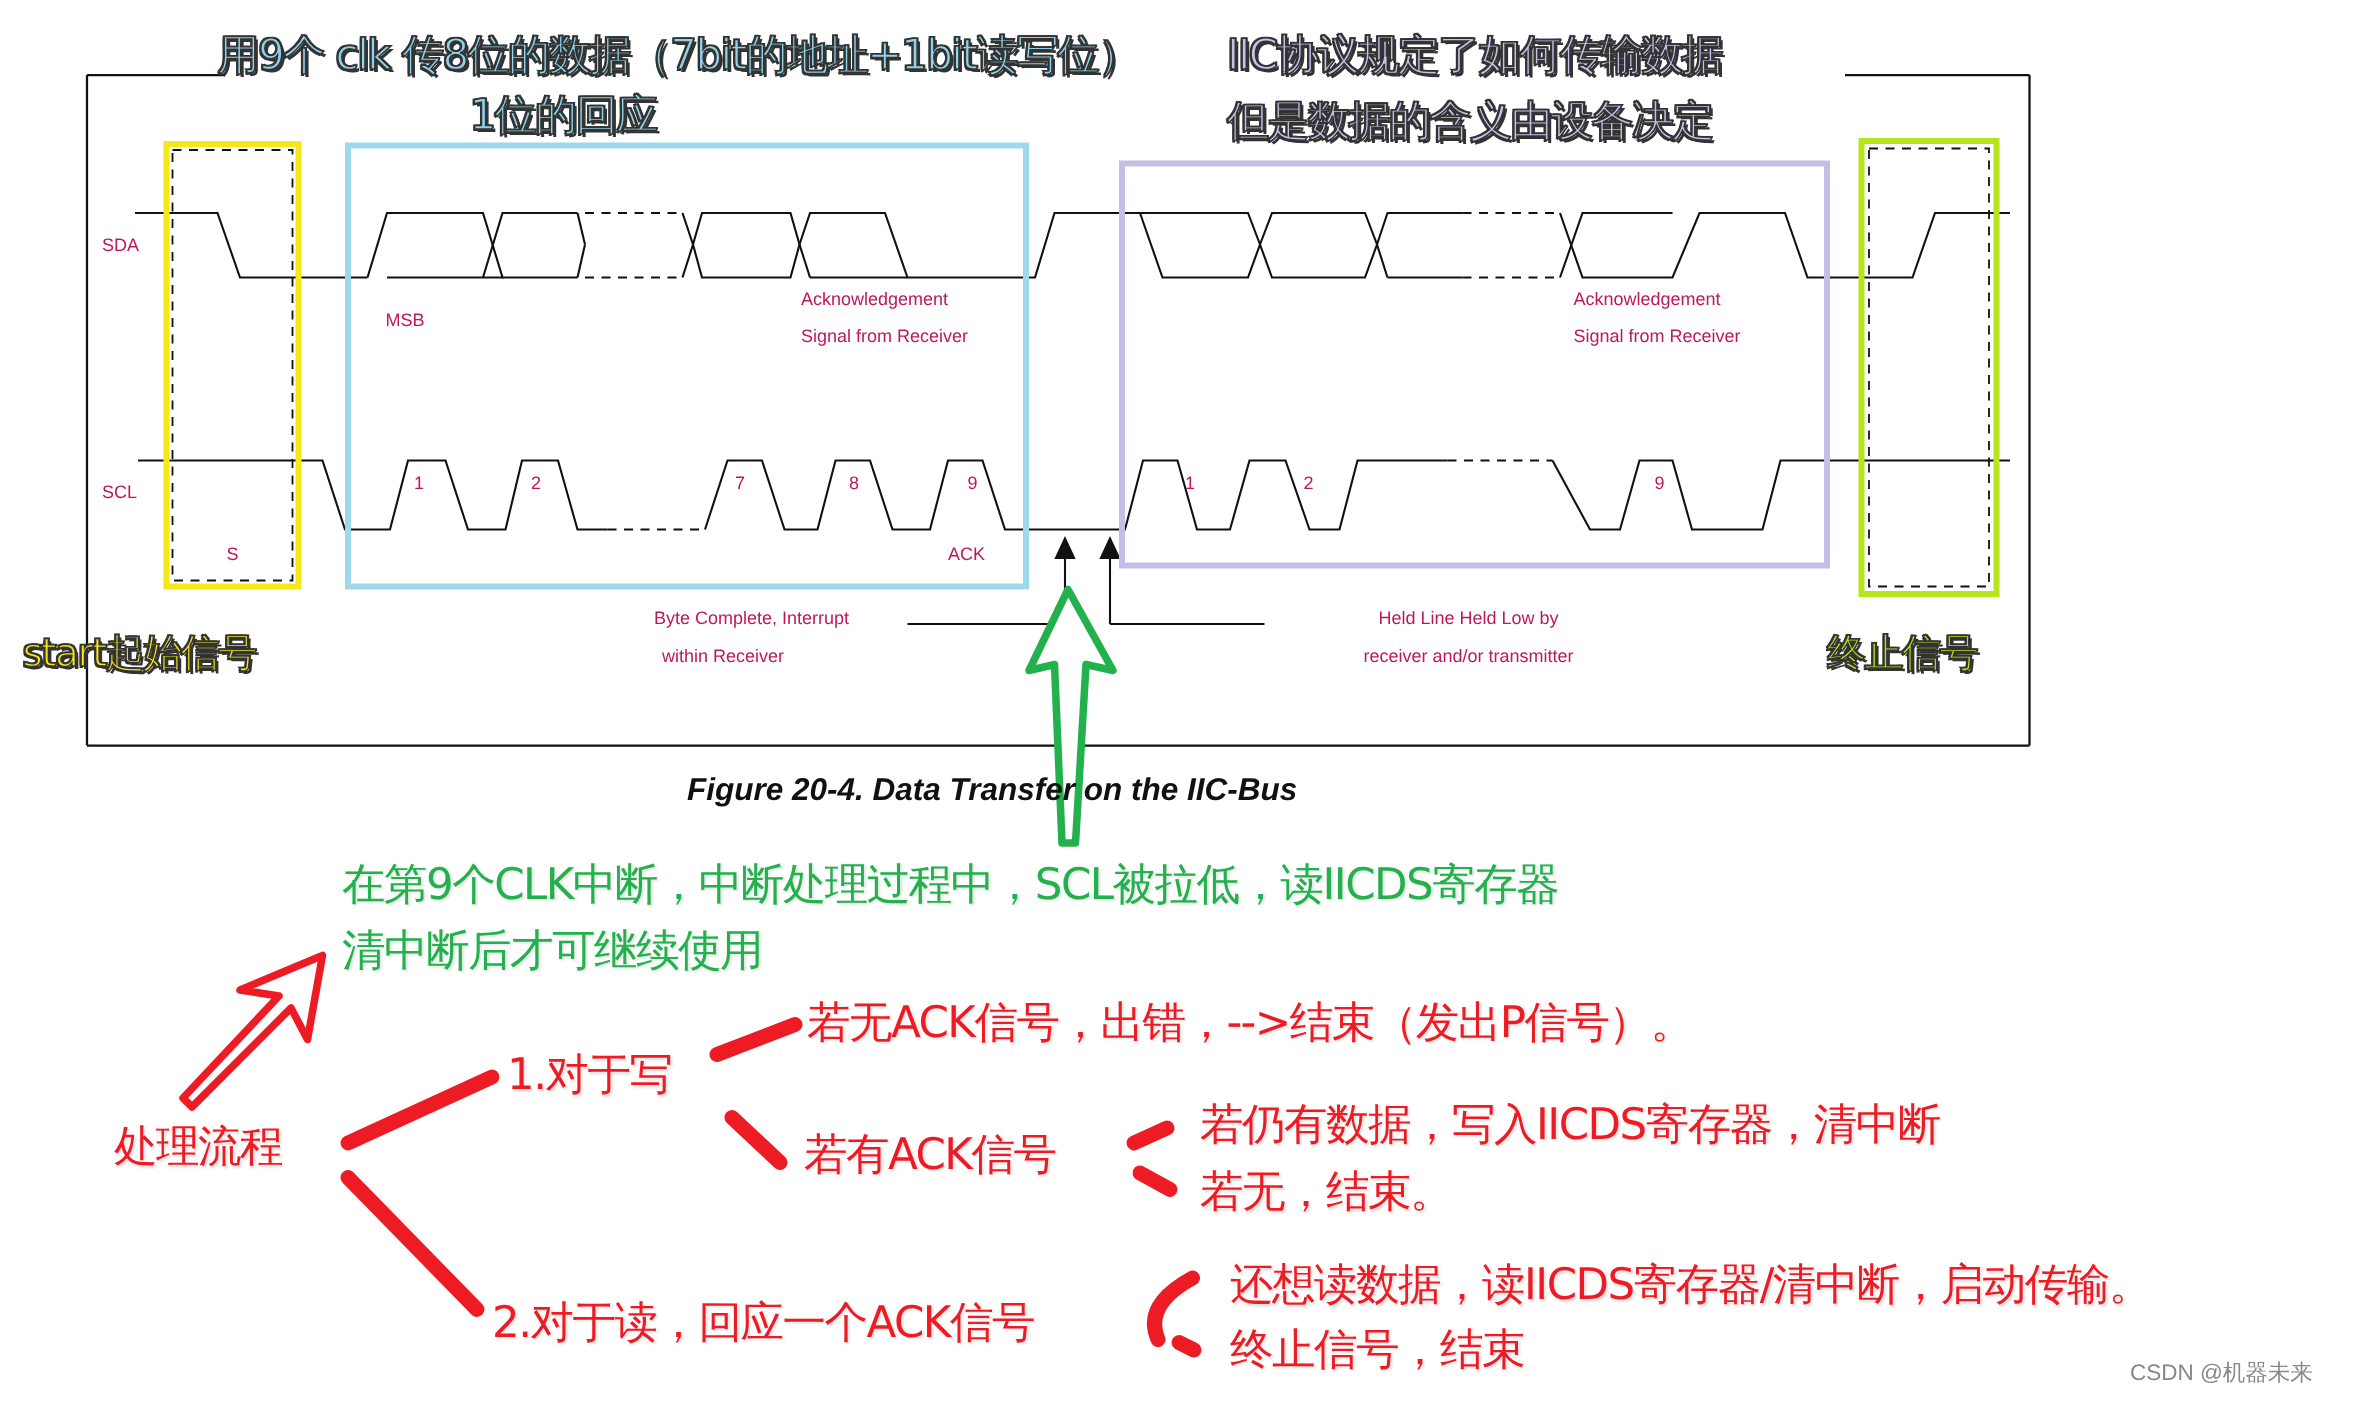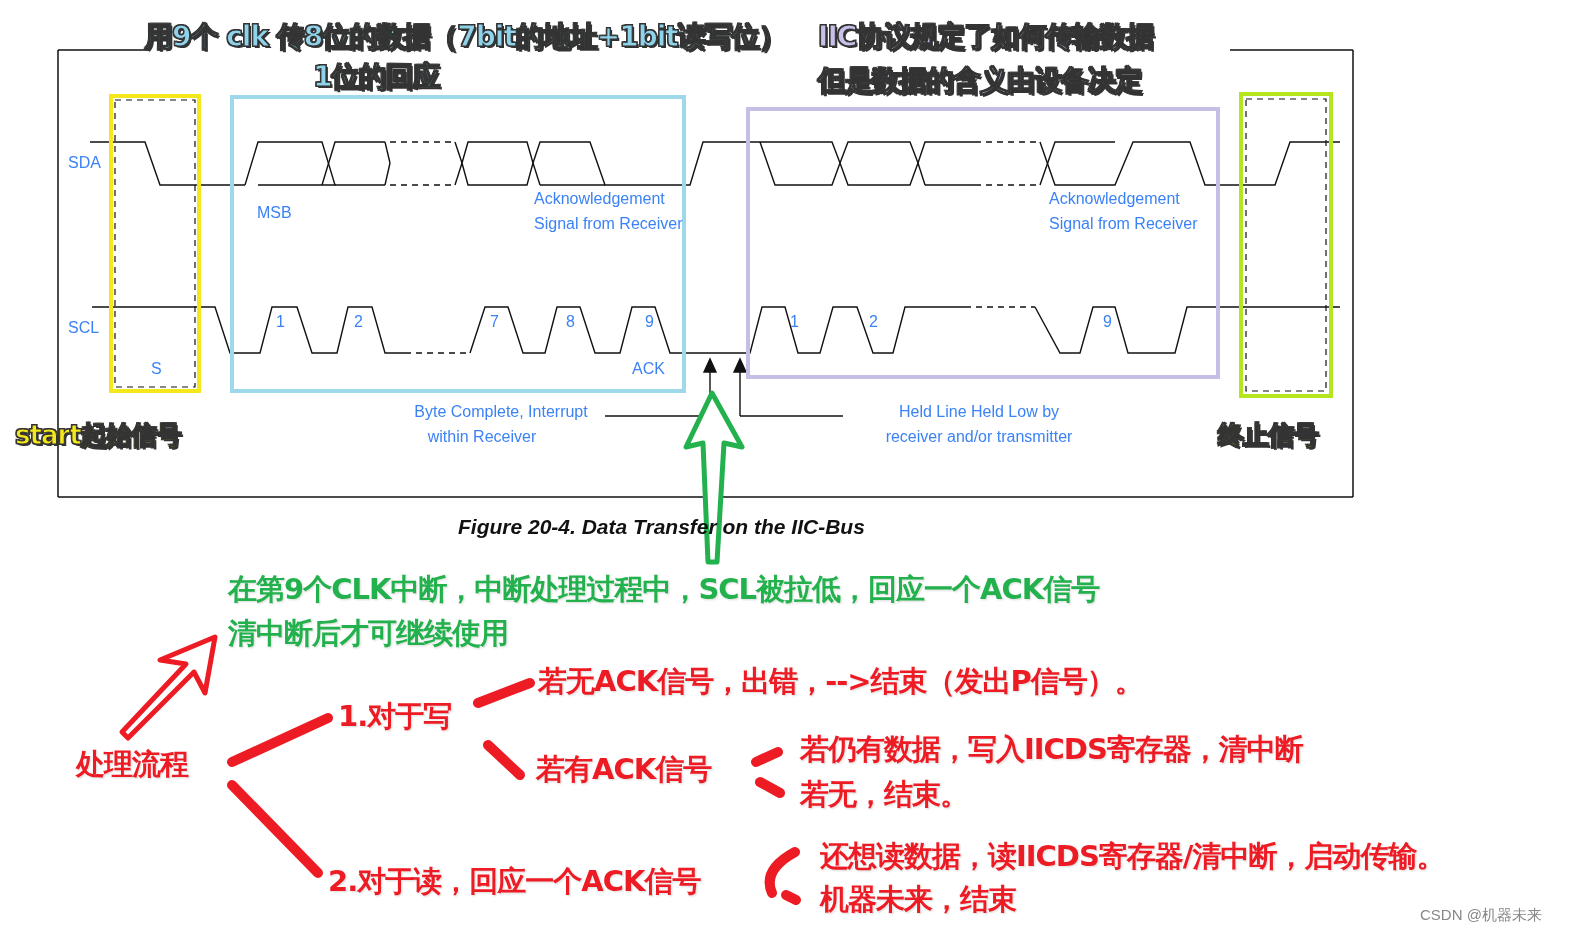--- a/index.html
+++ b/index.html
@@ -1,20 +1,20 @@
 <!DOCTYPE html>
 <html><head>
 <meta charset="utf-8">
 <style>
   html,body{margin:0;padding:0;background:#fff;}
   body{width:1585px;height:943px;position:relative;overflow:hidden;font-family:"Liberation Sans",sans-serif;}
   .abs{position:absolute;white-space:nowrap;}
-  .lbl{font-size:16px;color:#3b82f6;line-height:24px;}
+  .lbl{font-size:12px;color:#be185d;line-height:24px;}
   .ctr{text-align:center;}
-  .ann{font-family:"DejaVu Sans",sans-serif;font-weight:bold;letter-spacing:-1px;}
+  .ann{font-family:"DejaVu Sans",sans-serif;font-weight:normal;letter-spacing:-1px;}
   .blue-ann{color:#8fd3ea;font-size:28px;-webkit-text-stroke:1px #333;text-shadow:2px 2px 0 #333,-1px -1px 0 #333,1px -1px 0 #333,-1px 1px 0 #333;}
   .purple-ann{color:#c9c0ea;font-size:28px;-webkit-text-stroke:1px #333;text-shadow:2px 2px 0 #333,-1px -1px 0 #333,1px -1px 0 #333,-1px 1px 0 #333;}
   .yellow-ann{color:#f5e81a;font-size:26px;-webkit-text-stroke:1px #333;text-shadow:2px 2px 0 #333,-1px -1px 0 #333,1px -1px 0 #333,-1px 1px 0 #333;}
   .lime-ann{color:#b5e61d;font-size:26px;-webkit-text-stroke:1px #333;text-shadow:2px 2px 0 #333,-1px -1px 0 #333,1px -1px 0 #333,-1px 1px 0 #333;}
   .green-note{color:#22b14c;font-size:29px;text-shadow:0 0 3px #fff,1px 1px 2px #ccc;}
   .red-note{color:#ed1c24;font-size:29px;text-shadow:0 0 3px #fff,1px 1px 2px #ccc;}
   .caption{font-size:21px;font-weight:bold;color:#111;font-style:italic;}
   .watermark{font-size:15px;color:#888;}
 </style>
 </head>
@@ -124,26 +124,26 @@
 
 <div class="abs caption" style="left:458px;top:515px">Figure 20-4. Data Transfer on the IIC-Bus</div>
 
 <div class="abs ann blue-ann" style="left:145px;top:18px">用9个 clk 传8位的数据（7bit的地址+1bit读写位）</div>
 <div class="abs ann blue-ann" style="left:313px;top:58px">1位的回应</div>
 <div class="abs ann purple-ann" style="left:818px;top:18px">IIC协议规定了如何传输数据</div>
 <div class="abs ann purple-ann" style="left:818px;top:62px">但是数据的含义由设备决定</div>
 <div class="abs ann yellow-ann" style="left:15px;top:418px">start起始信号</div>
 <div class="abs ann lime-ann" style="left:1218px;top:418px">终止信号</div>
 
-<div class="abs ann green-note" style="left:228px;top:570px">在第9个CLK中断，中断处理过程中，SCL被拉低，回应一个ACK信号</div>
+<div class="abs ann green-note" style="left:228px;top:570px">在第9个CLK中断，中断处理过程中，SCL被拉低，读IICDS寄存器</div>
 <div class="abs ann green-note" style="left:228px;top:614px">清中断后才可继续使用</div>
 
 <div class="abs ann red-note" style="left:76px;top:745px">处理流程</div>
 <div class="abs ann red-note" style="left:338px;top:697px">1.对于写</div>
 <div class="abs ann red-note" style="left:538px;top:662px">若无ACK信号，出错，--&gt;结束（发出P信号）。</div>
 <div class="abs ann red-note" style="left:536px;top:750px">若有ACK信号</div>
 <div class="abs ann red-note" style="left:800px;top:730px">若仍有数据，写入IICDS寄存器，清中断</div>
 <div class="abs ann red-note" style="left:800px;top:775px">若无，结束。</div>
 <div class="abs ann red-note" style="left:328px;top:862px">2.对于读，回应一个ACK信号</div>
 <div class="abs ann red-note" style="left:820px;top:837px">还想读数据，读IICDS寄存器/清中断，启动传输。</div>
-<div class="abs ann red-note" style="left:820px;top:880px">机器未来，结束</div>
+<div class="abs ann red-note" style="left:820px;top:880px">终止信号，结束</div>
 
 <div class="abs watermark" style="left:1420px;top:906px">CSDN @机器未来</div>
 
 </body></html>

